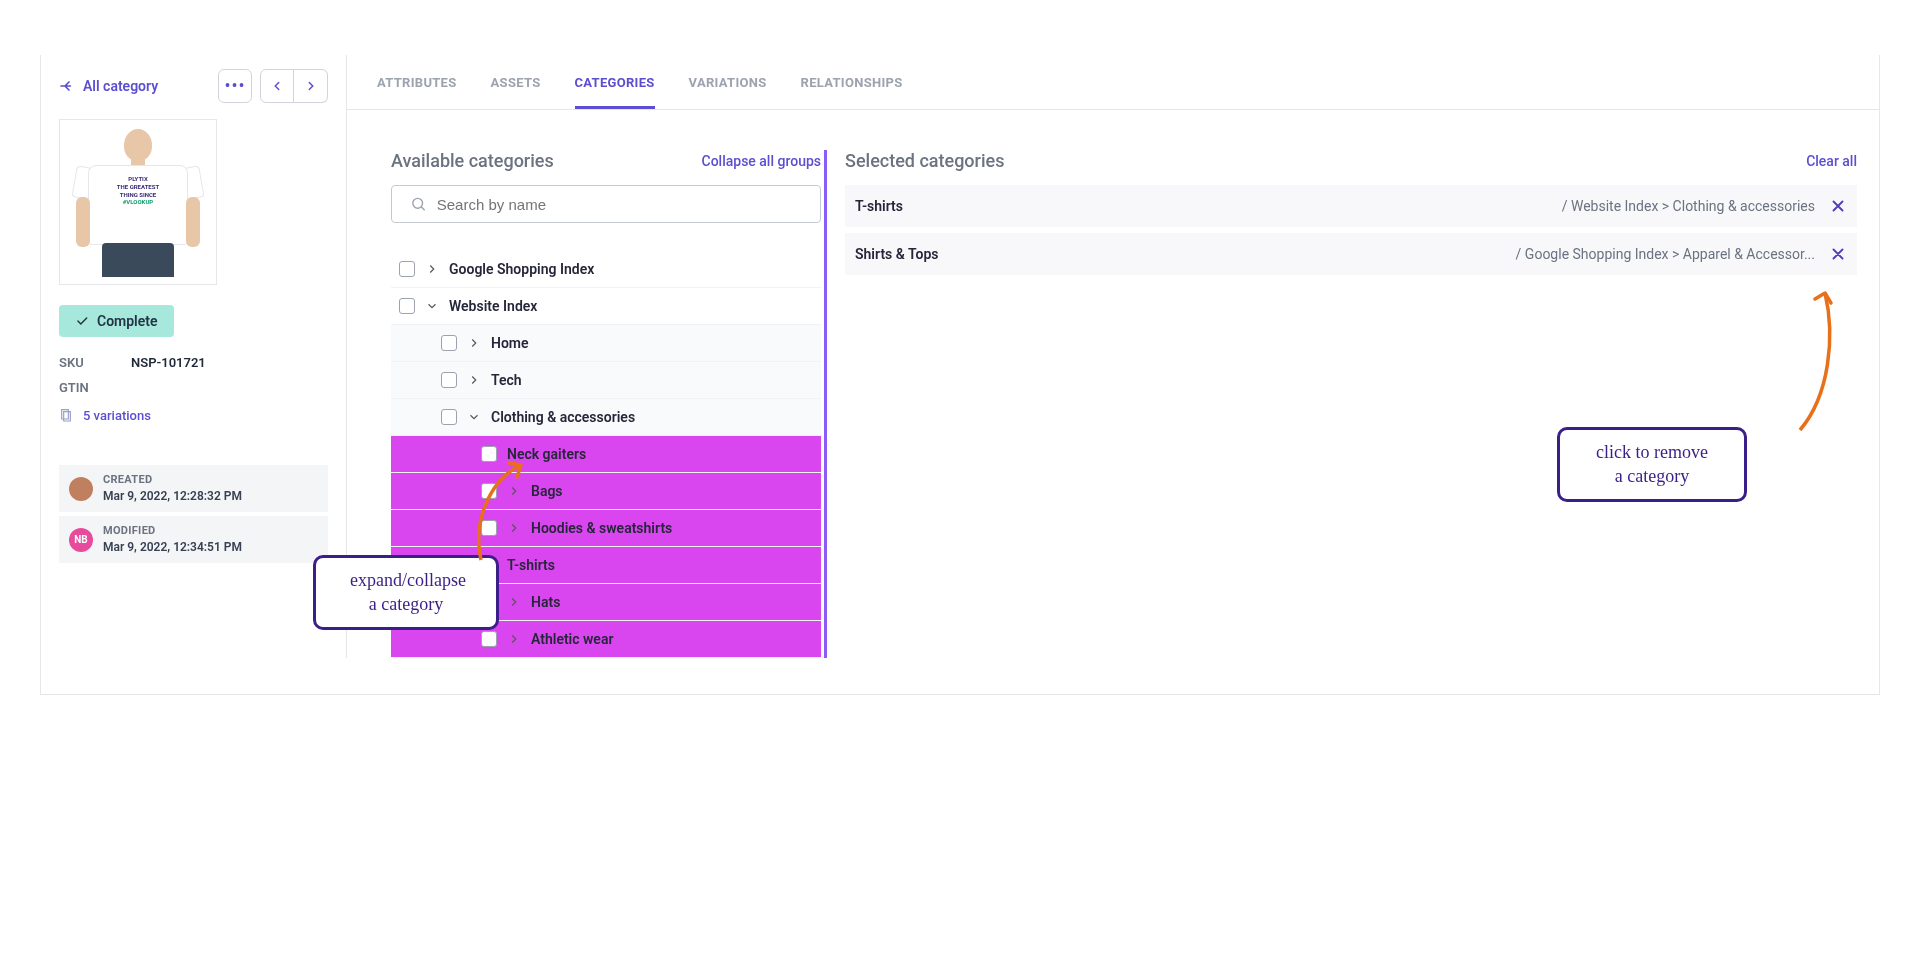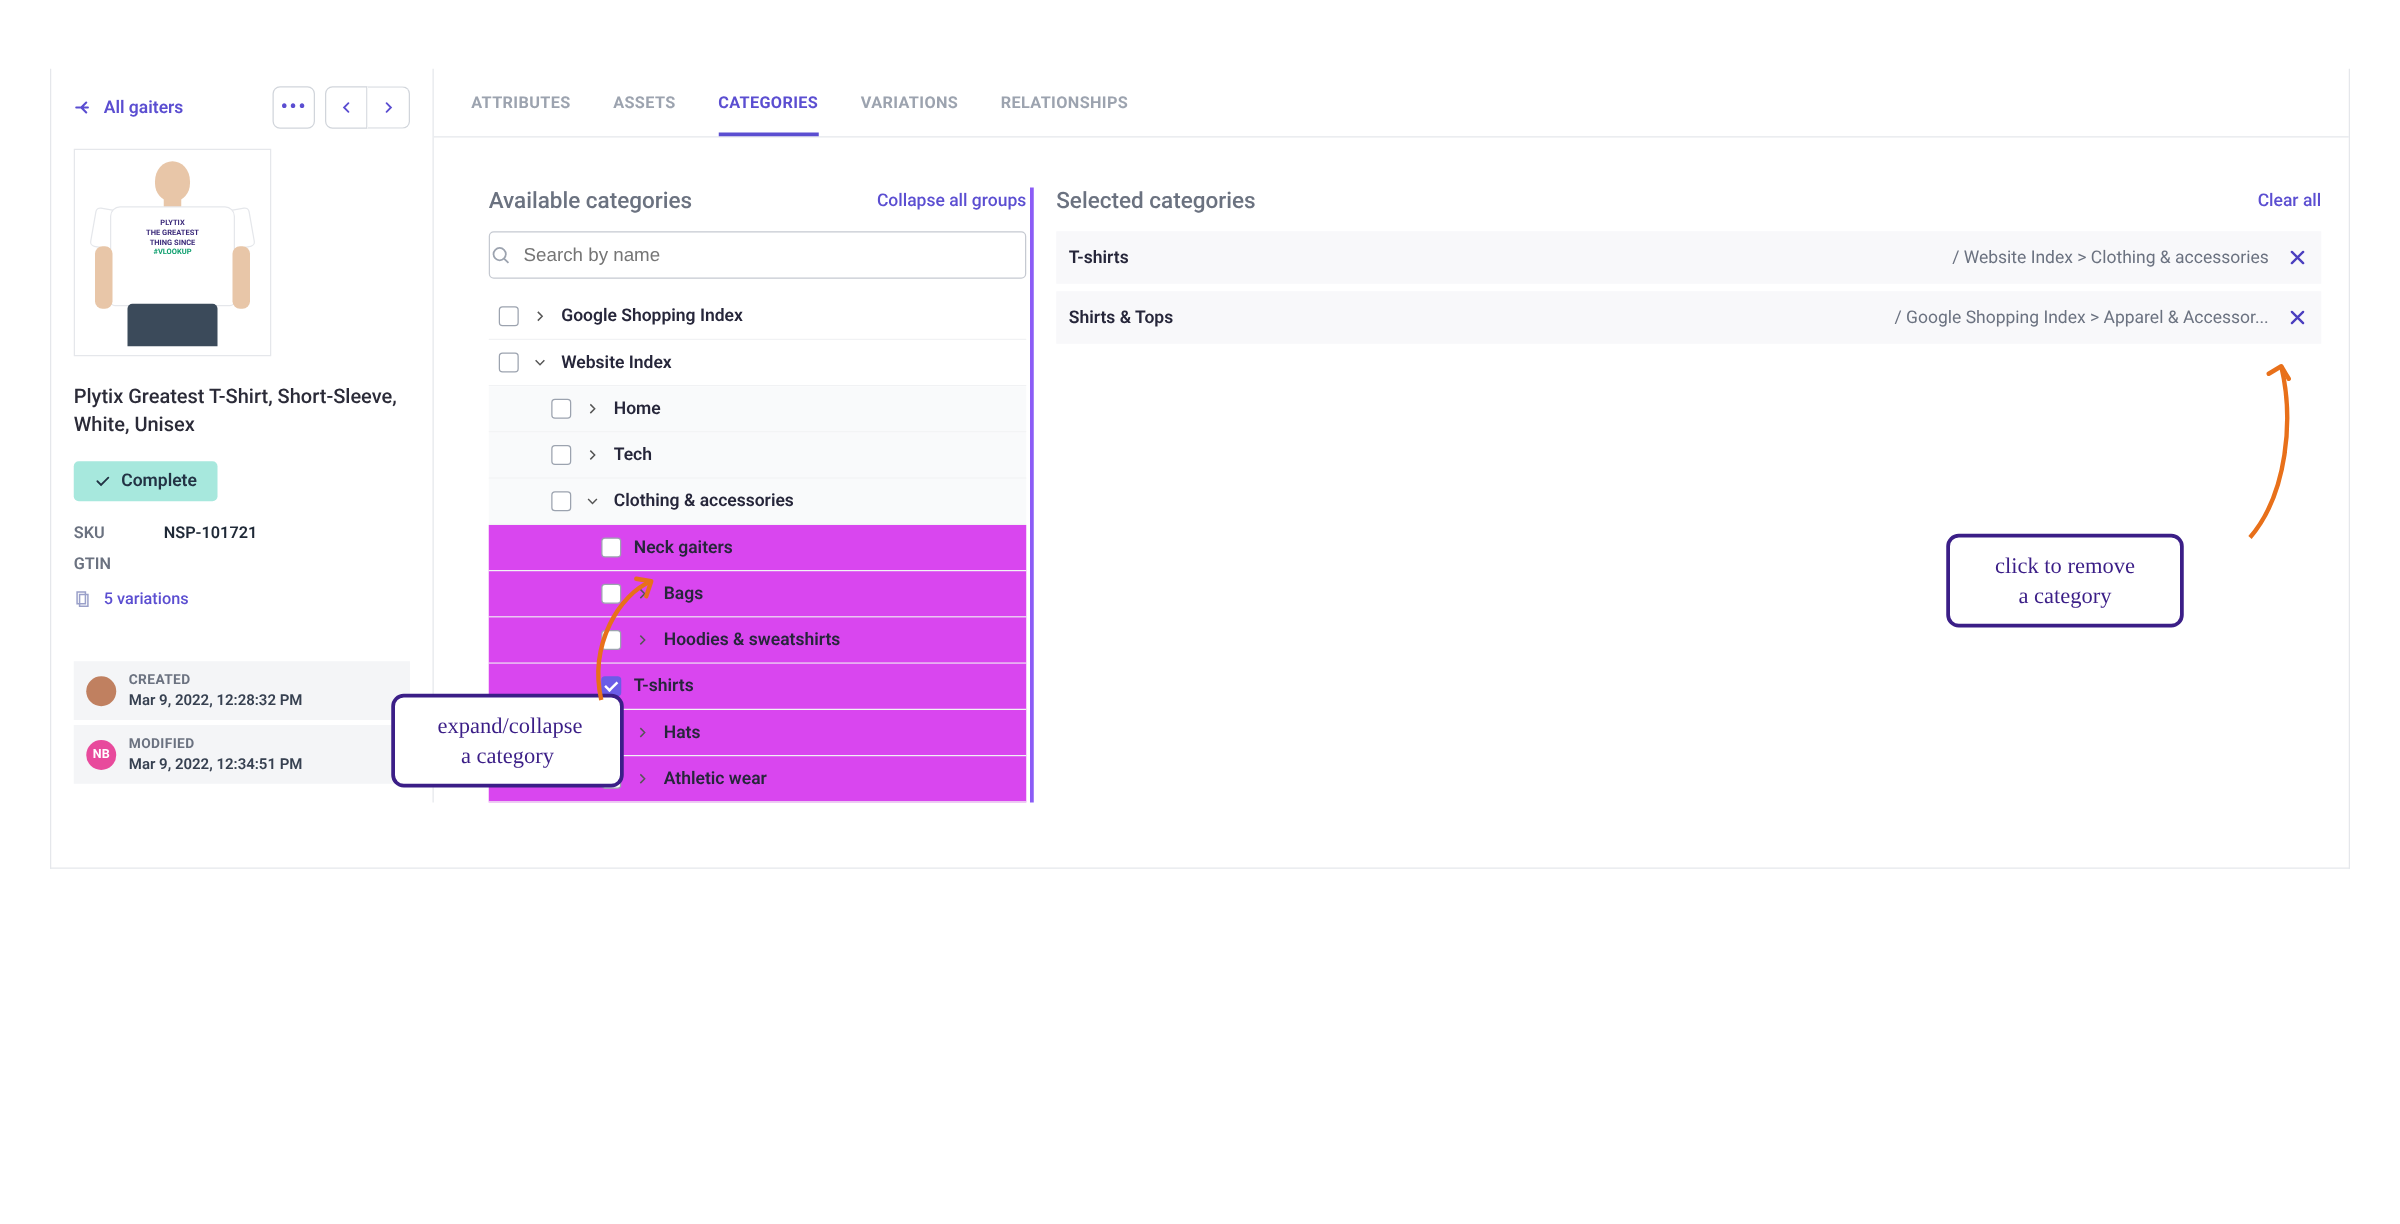--- a/index.html
+++ b/index.html
@@ -239,23 +239,23 @@
   .sec-head {
     display:flex; justify-content: space-between; align-items: center;
     margin-bottom: 14px;
   }
   .sec-title { color: #6b7280; font-weight: 500; font-size: 18px; }
   .sec-link { color: #5b4ed1; font-weight: 500; font-size: 14px; cursor: pointer; }
   .search-wrap {
     display:flex; align-items: center;
     border: 1px solid #c5c9d1;
     border-radius: 4px;
-    padding: 9px 0;
+    padding: 9px 18px;
     gap: 10px;
-    margin-bottom: 12px;
+    margin-bottom: 28px;
   }
   .search-wrap svg { width: 18px; height: 18px; stroke: #9ca3af; }
   .search-wrap input {
     border: none; outline: none; font-size: 15px; color: #374151; width: 100%;
     background: transparent;
   }
   .tree { }
   .tree-row {
     display: flex; align-items: center;
     gap: 10px;
@@ -313,21 +313,21 @@
 <div class="app-frame">
 
   <div class="top-row">
 
     <div class="left-col">
       <div class="back-row">
         <div class="back-link">
           <svg viewBox="0 0 24 24" fill="none" stroke-width="2.5" stroke-linecap="round">
               <path d="M15 6l-6 6 6 6M3 12h14"></path>
             </svg>
-          <span>All gaiters</span>
+          <span>All category</span>
         </div>
         <div class="top-btns">
           <div class="icon-btn">
             <span class="dots">•••</span>
           </div>
           <div class="btn-pair">
             <div class="icon-btn">
               <svg viewBox="0 0 24 24" fill="none" stroke-width="2.5" stroke-linecap="round">
                   <path d="M15 6l-6 6 6 6"></path>
                 </svg>
@@ -353,21 +353,20 @@
           <div class="jeans"></div>
           <div class="print">
             <span>PLYTIX</span><br>
             <span>THE GREATEST</span><br>
             <span>THING SINCE</span><br>
             <span class="green">#VLOOKUP</span>
           </div>
         </div>
       </div>
 
-      <div class="product-title">Plytix Greatest T-Shirt, Short-Sleeve, White, Unisex</div>
 
       <div class="complete-badge">
         <svg viewBox="0 0 24 24" fill="none" stroke-width="2.5" stroke-linecap="round">
             <path d="M5 12l5 5L20 7"></path>
           </svg>
         <span>Complete</span>
       </div>
 
       <div class="meta-row">
         <span class="meta-label">SKU</span>

